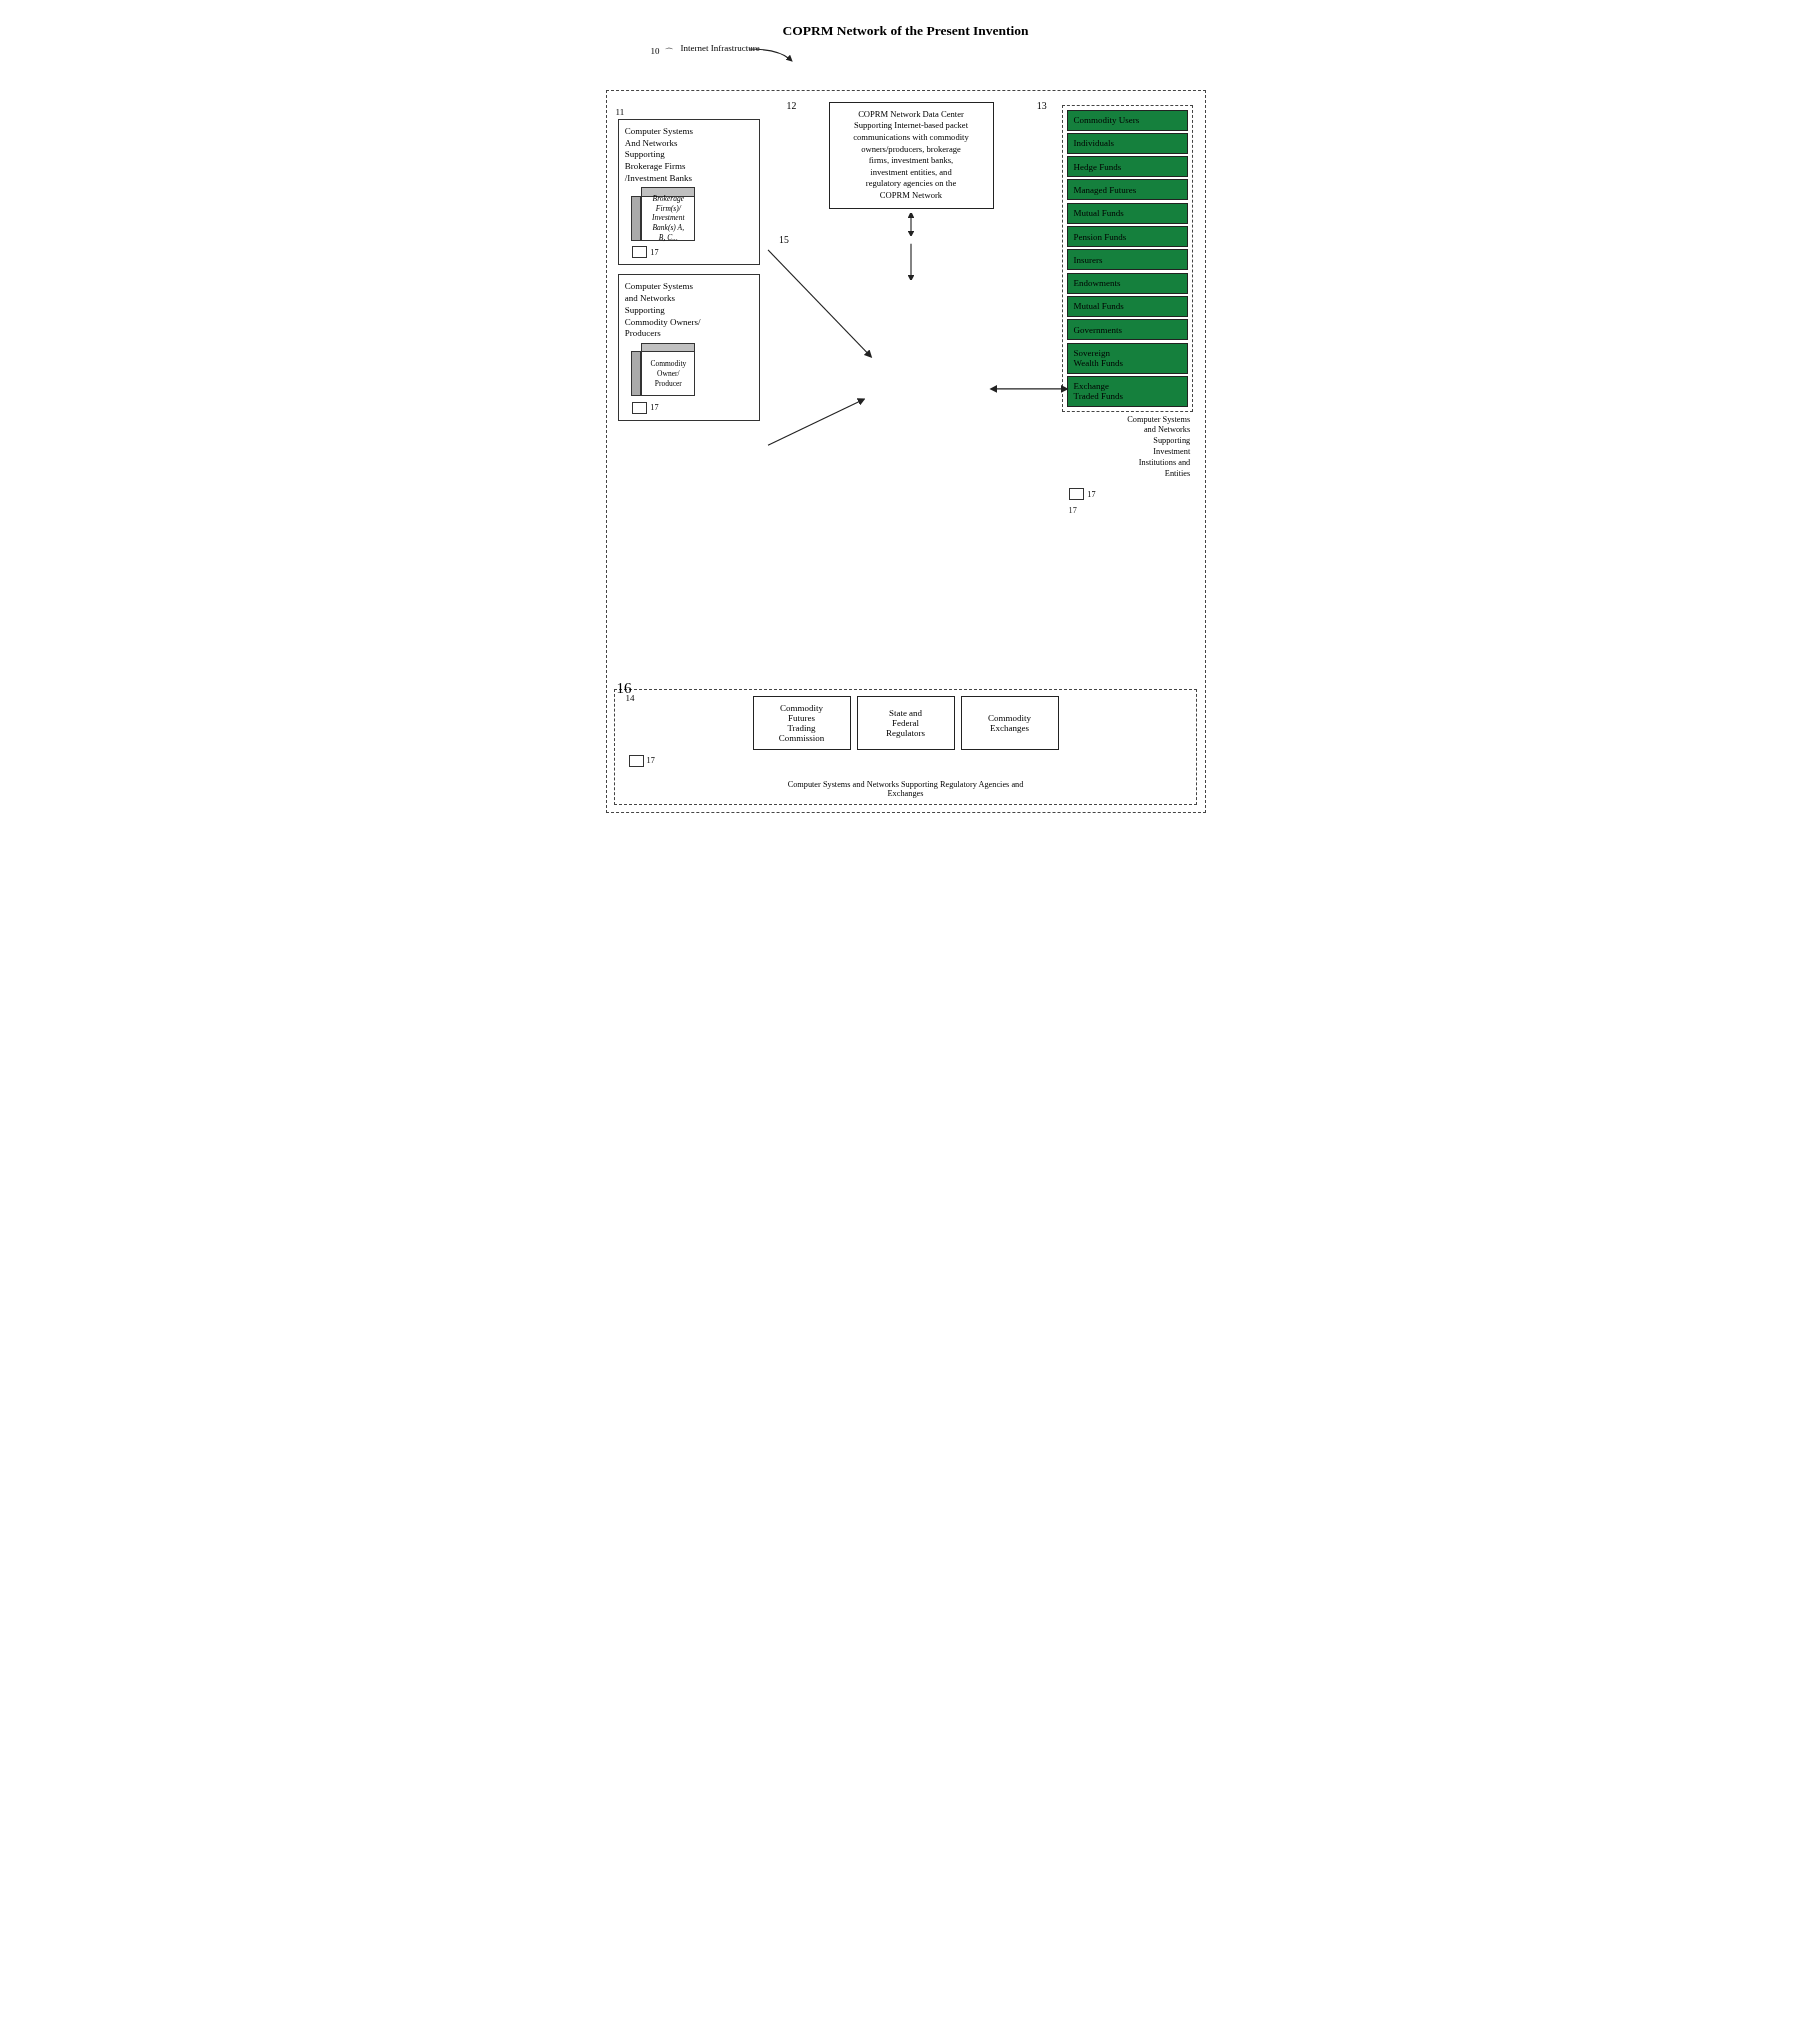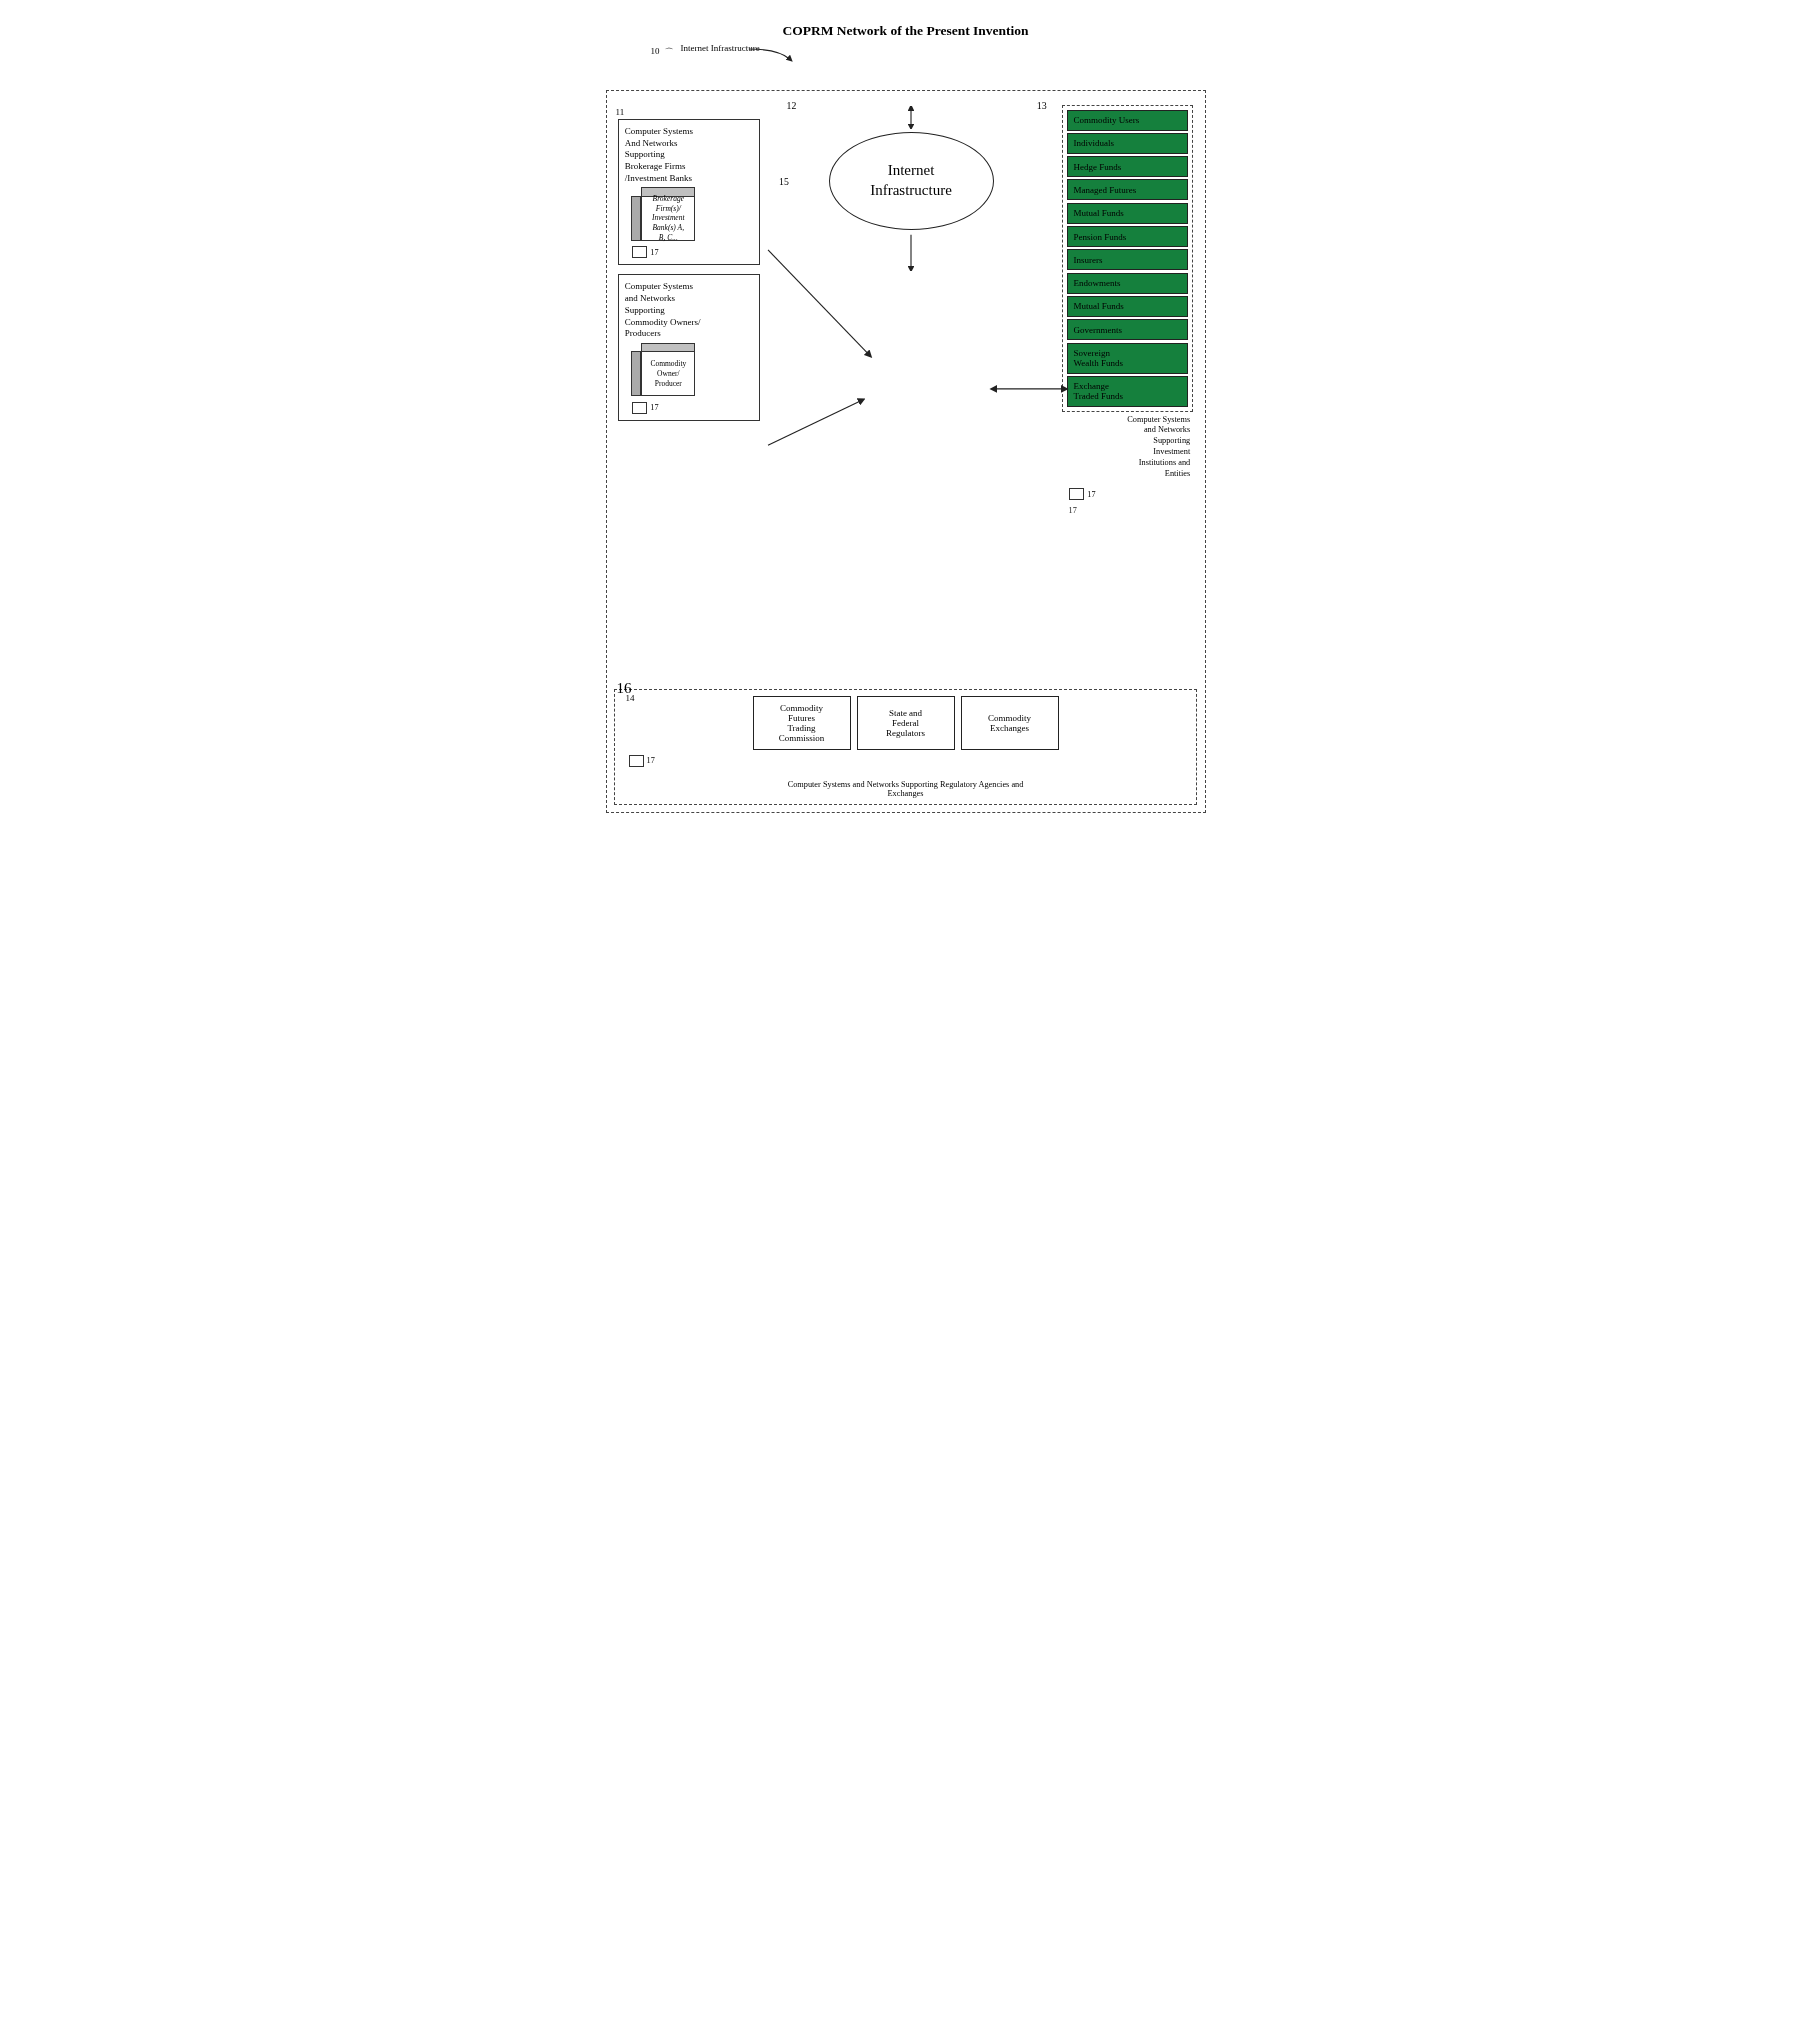--- a/index.html
+++ b/index.html
@@ -226,39 +226,41 @@
               <div style="width:15px; height:12px; border:1.1px solid #333; background:#fff; margin-left:7.5px;"></div>
               <span style="font-size:8.3px;">17</span>
             </div>
           </div>
         </div>
 
         <div class="col-center">
 
           <div style="position:relative; width:100%; display:flex; justify-content:center; margin-bottom:4.5px; margin-top:0px;">
             <span style="position:absolute; top:-1.5px; left:15px; font-size:9.8px;">12</span>
+            <div class="coprm-box">
+              <span>COPRM Network Data Center<br>Supporting Internet-based packet<br>communications with commodity<br>owners/producers, brokerage<br>firms, investment banks,<br>investment entities, and<br>regulatory agencies on the<br>COPRM Network</span>
+            </div>
             <span style="position:absolute; top:-1.5px; right:3.8px; font-size:10px;">13</span>
           </div>
 
           <svg width="30" height="22.5" style="display:block; margin:0 auto;" viewBox="0 0 40 30">
             <defs>
               <marker id="arr-down1" markerWidth="6" markerHeight="6" refX="3" refY="3" orient="auto">
                 <path d="M0,0 L6,3 L0,6 Z" fill="#222"></path>
               </marker>
               <marker id="arr-up1" markerWidth="6" markerHeight="6" refX="3" refY="3" orient="auto-start-reverse">
                 <path d="M0,0 L6,3 L0,6 Z" fill="#222"></path>
               </marker>
             </defs>
 
             <line x1="20" y1="2" x2="20" y2="28" stroke="#222" stroke-width="1.5" marker-end="url(#arr-down1)" marker-start="url(#arr-up1)"></line>
           </svg>
 
           <div style="position:relative; width:100%; display:flex; justify-content:center; margin: 3px 0;">
             <span style="position:absolute; left:7.5px; top:50%; transform:translateY(-50%); font-size:9.8px;">15</span>
-            <div class="internet-ellipse">Internet<br>Infrastructure</div>
           </div>
 
           <svg width="30" height="38" style="display:block; margin:0 auto;" viewBox="0 0 40 50">
             <defs>
               <marker id="arr-down2" markerWidth="6" markerHeight="6" refX="3" refY="3" orient="auto">
                 <path d="M0,0 L6,3 L0,6 Z" fill="#222"></path>
               </marker>
             </defs>
             <line x1="20" y1="2" x2="20" y2="48" stroke="#222" stroke-width="1.5" marker-end="url(#arr-down2)"></line>
           </svg>

